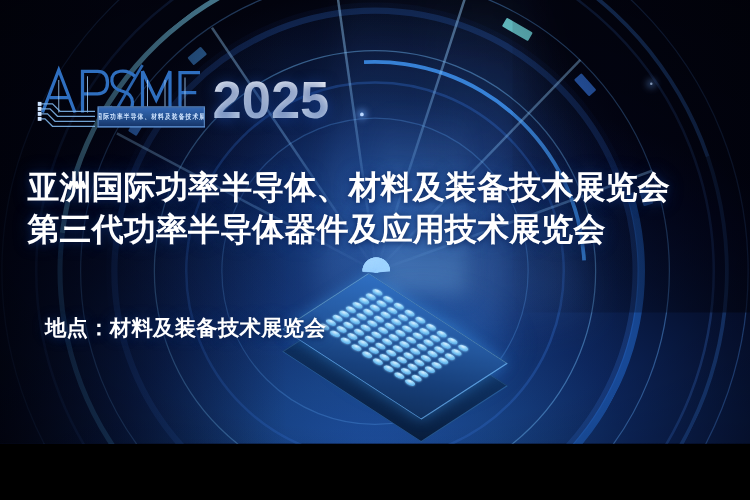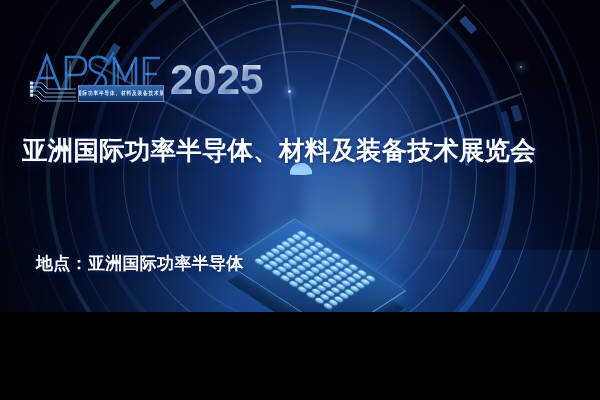--- a/index.html
+++ b/index.html
@@ -1,19 +1,19 @@
 <!DOCTYPE html>
 <html><head>
 <meta charset="utf-8">
 <style>
   html,body{margin:0;padding:0;background:#000;}
   body{width:600px;height:400px;overflow:hidden;font-family:"Liberation Sans","DejaVu Sans",sans-serif;}
 
   #poster{
-    position:relative;width:600px;height:312px;overflow:hidden;
+    position:relative;width:600px;height:355px;overflow:hidden;
     background:#03051c;
   }
 
   
   .bg-base{
     position:absolute;inset:0;
     background:
       radial-gradient(ellipse 460px 300px at 50% 104%, #1d4f9e 0%, #16407f 22%, #0c2458 45%, #061233 68%, #03061d 88%, #02030f 100%),
       linear-gradient(180deg,#03041a 0%,#050a28 40%,#061030 70%,#030614 100%);
   }
@@ -643,19 +643,20 @@
     </svg>
     <div class="logo-bar">
       <span class="logo-bar-text">亚洲国际功率半导体、材料及装备技术展览会</span>
     </div>
   </div>
 
   <div class="year">2025</div>
 
   <div class="titles">
     <div class="title-line">亚洲国际功率半导体、材料及装备技术展览会</div>
+    <div class="title-line">第三代功率半导体器件及应用技术展览会</div>
   </div>
 
   <div class="meta">
-    <div class="meta-line">地点：亚洲国际功率半导体</div>
+    <div class="meta-line">地点：材料及装备技术展览会</div>
   </div>
 
 </div>
 
 </body></html>

